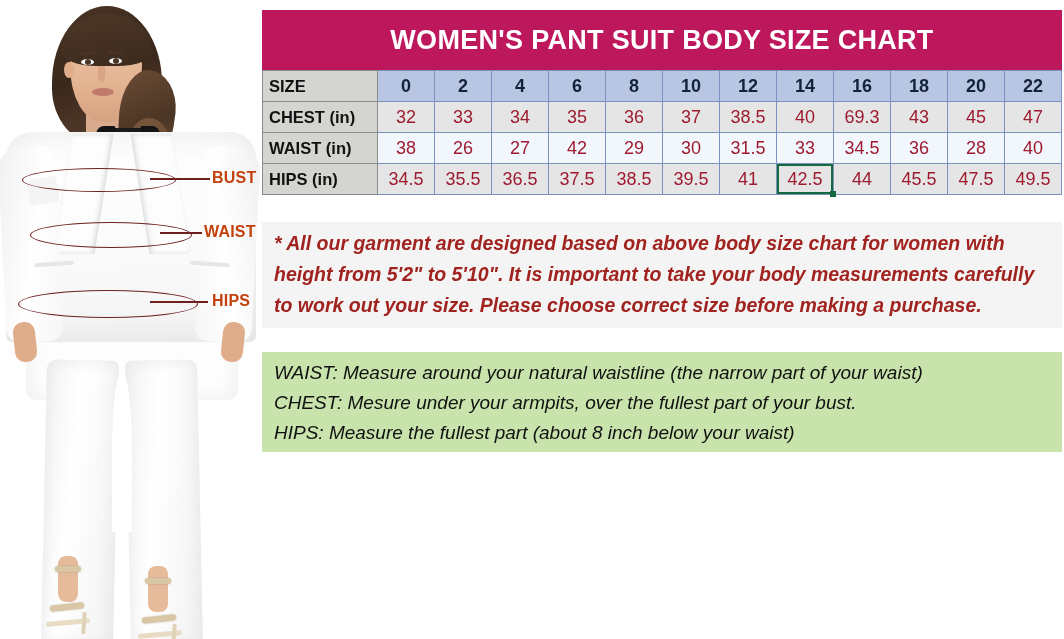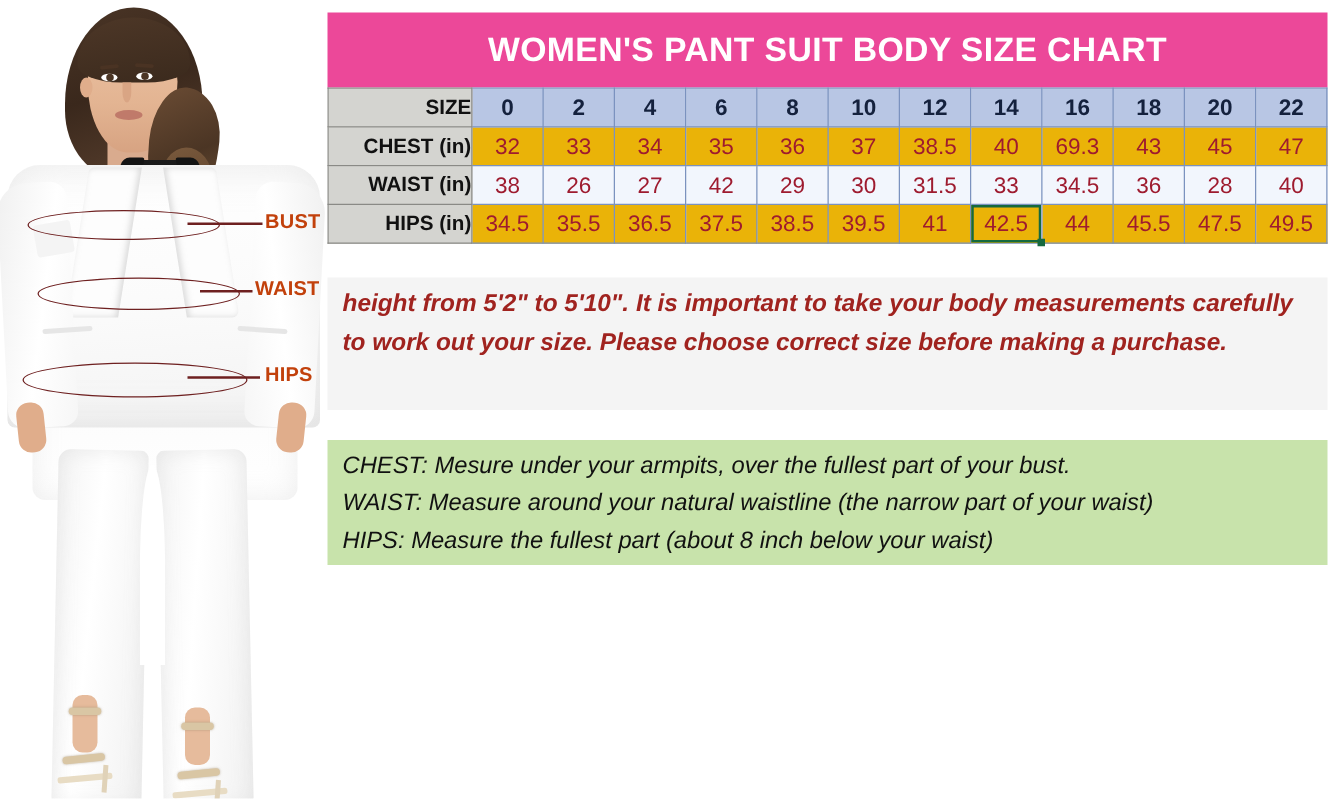--- a/index.html
+++ b/index.html
@@ -233,21 +233,21 @@
     position: absolute;
     left: 262px; top: 0;
     width: 802px; height: 639px;
     background: #ffffff;
   }
 
   .chart-title {
     position: absolute;
     left: 0; top: 10px;
     width: 800px; height: 60px;
-    background: #ec4899;
+    background: #be185d;
     color: #ffffff;
     font-size: 27px;
     font-weight: bold;
     letter-spacing: .3px;
     display: flex;
     align-items: center;
     justify-content: center;
     text-align: center;
     font-family: "Liberation Sans", sans-serif;
   }
@@ -267,33 +267,33 @@
     vertical-align: middle;
     padding: 0;
     font-size: 17px;
   }
   .size-table th.rowlabel,
   .size-table td.rowlabel {
     width: 108px;
     background: #d4d4d0;
     color: #111111;
     font-weight: bold;
-    text-align: right;
+    text-align: left;
     padding-left: 6px;
     font-size: 16.5px;
     border-color: #8a8a86;
   }
   .size-table th.sizecell {
     background: #b8c6e4;
     color: #14213d;
     font-weight: bold;
     font-size: 18px;
   }
   .size-table td.datacell {
-    background: #eab308;
+    background: #e5e5e5;
     color: #9e1b2f;
     font-weight: normal;
     font-size: 18px;
   }
   .size-table td.datacell.alt {
     background: #f2f6fd;
   }
   .size-table td.datacell.selected {
     position: relative;
     box-shadow: inset 0 0 0 2px #15693f;
@@ -475,24 +475,25 @@
             <td class="datacell selected">42.5<span class="sel-handle"></span></td>
             <td class="datacell">44</td>
             <td class="datacell">45.5</td>
             <td class="datacell">47.5</td>
             <td class="datacell">49.5</td>
           </tr>
         </tbody>
     </table>
 
     <div class="note-panel">
+        <p>* All our garment are designed based on above body size chart for women with</p>
         <p>height from 5'2" to 5'10". It is important to take your body measurements carefully</p>
         <p>to work out your size. Please choose correct size before making a purchase.</p>
       </div>
 
     <div class="green-panel">
+        <p>WAIST: Measure around your natural waistline (the narrow part of your waist)</p>
         <p>CHEST: Mesure under your armpits, over the fullest part of your bust.</p>
-        <p>WAIST: Measure around your natural waistline (the narrow part of your waist)</p>
         <p>HIPS: Measure the fullest part (about 8 inch below your waist)</p>
       </div>
 
   </div>
 </div>
 
 </body></html>

